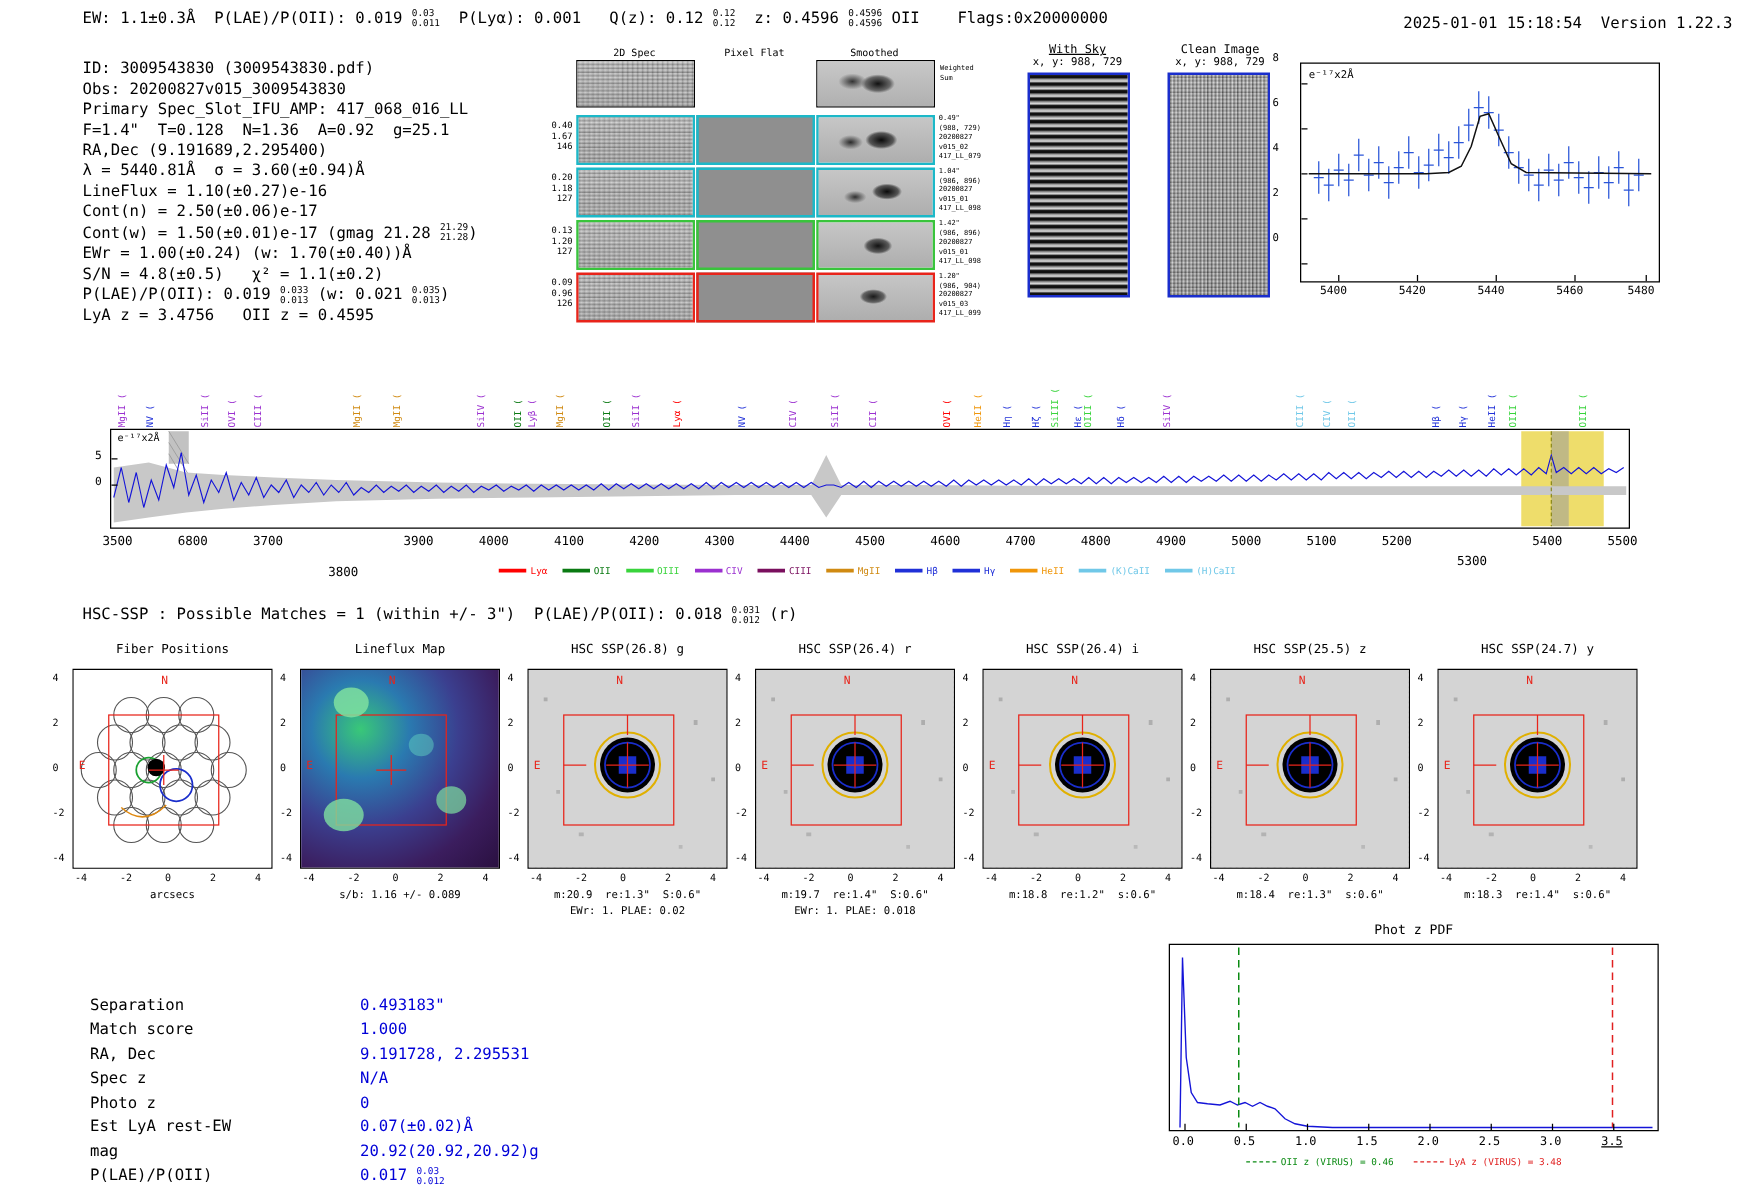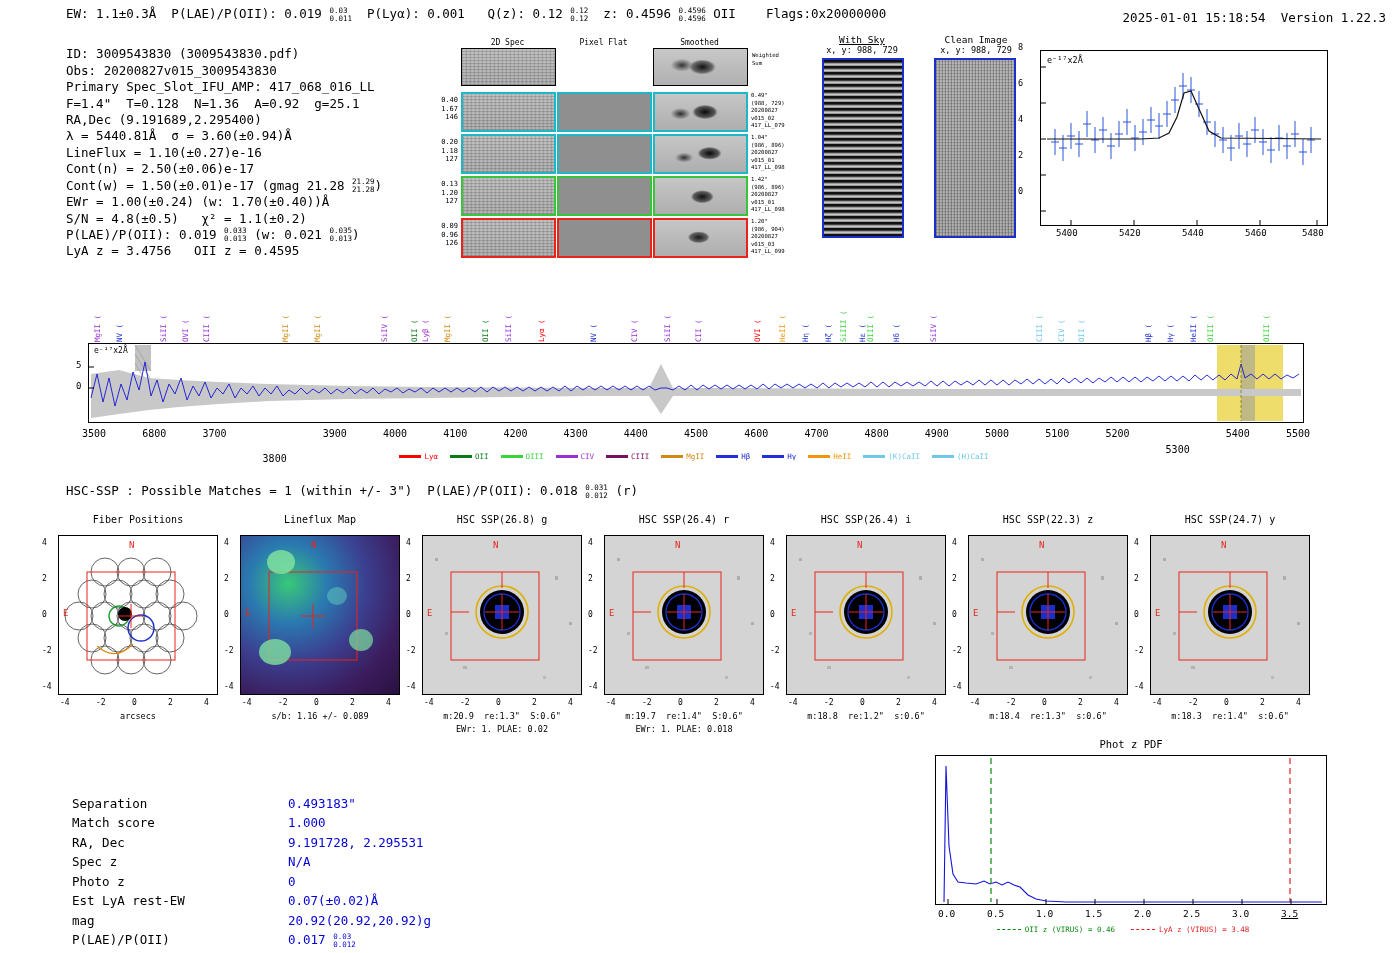--- a/index.html
+++ b/index.html
@@ -551,21 +551,21 @@
     <div class="abs" style="left: 770px; top: 132px; font-size: 8px;">-2</div>
     <div class="abs" style="left: 770px; top: 96px; font-size: 8px;">0</div>
     <div class="abs" style="left: 770px; top: 60px; font-size: 8px;">2</div>
     <div class="abs" style="left: 770px; top: 24px; font-size: 8px;">4</div>
     <div class="abs" style="left: 788px; top: 184px; font-size: 8px;">-4</div>
     <div class="abs" style="left: 824px; top: 184px; font-size: 8px;">-2</div>
     <div class="abs" style="left: 860px; top: 184px; font-size: 8px;">0</div>
     <div class="abs" style="left: 896px; top: 184px; font-size: 8px;">2</div>
     <div class="abs" style="left: 932px; top: 184px; font-size: 8px;">4</div>
     <div class="abs cut-sub" style="left: 786px; top: 197px; width: 160px;">m:18.8  re:1.2"  s:0.6"</div>
-    <div class="abs cut-title" style="left: 968px; top: 0px; width: 160px;">HSC SSP(22.3) z</div>
+    <div class="abs cut-title" style="left: 968px; top: 0px; width: 160px;">HSC SSP(25.5) z</div>
     <div class="abs axbox" style="left: 968px; top: 21px; width: 160px; height: 160px;">
       <div class="abs noise" style="inset: 0px; overflow: hidden;"><svg width="158" height="158" viewBox="0 0 158 158">
           <rect x="0" y="0" width="158" height="158" fill="#d4d4d4"></rect>
           <g opacity="0.35">
             <rect x="12" y="22" width="3" height="3" fill="#666"></rect>
             <rect x="40" y="130" width="4" height="3" fill="#777"></rect>
             <rect x="132" y="40" width="3" height="4" fill="#666"></rect>
             <rect x="120" y="140" width="3" height="3" fill="#888"></rect>
             <rect x="22" y="96" width="3" height="3" fill="#777"></rect>
             <rect x="146" y="86" width="3" height="3" fill="#666"></rect>

